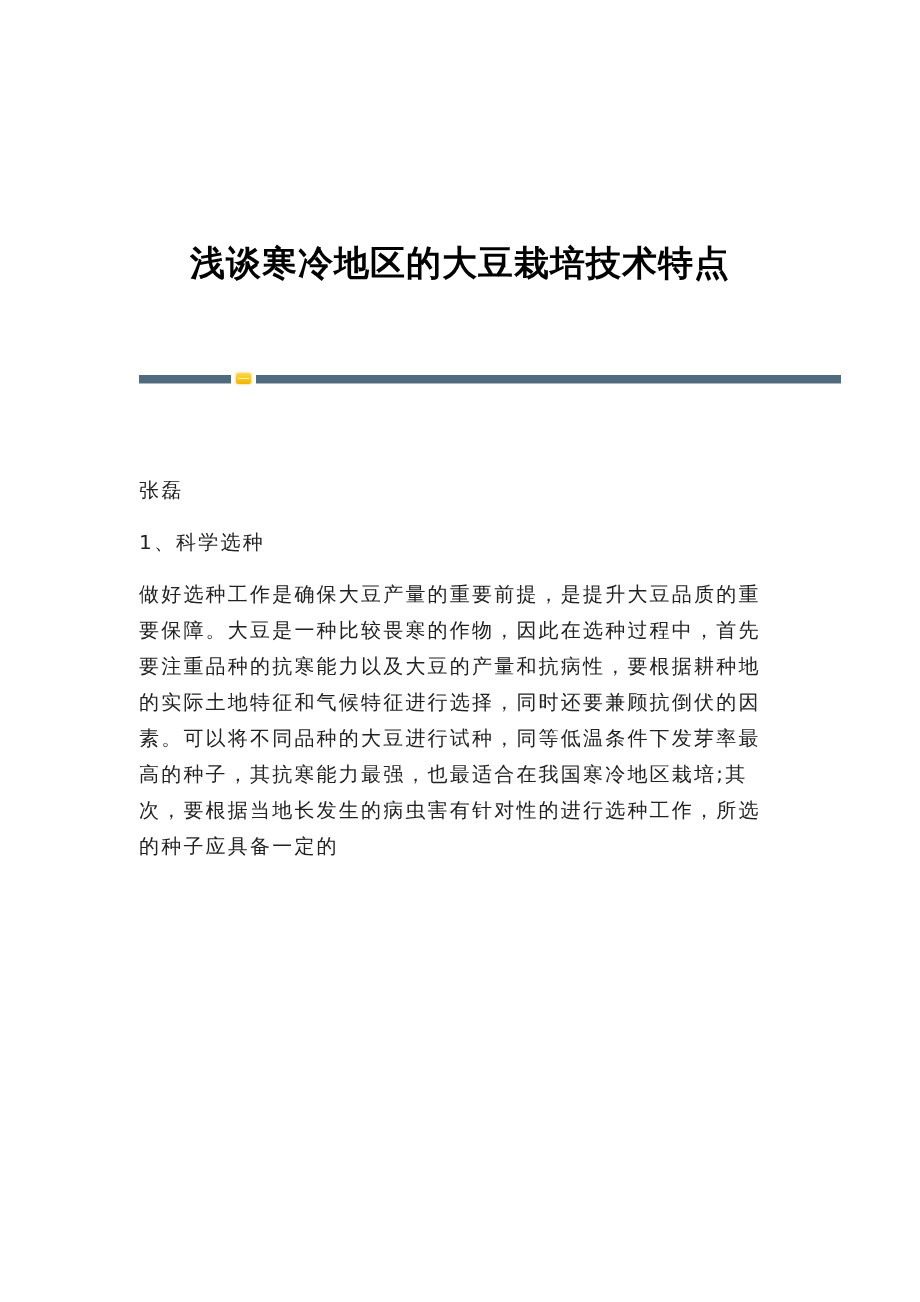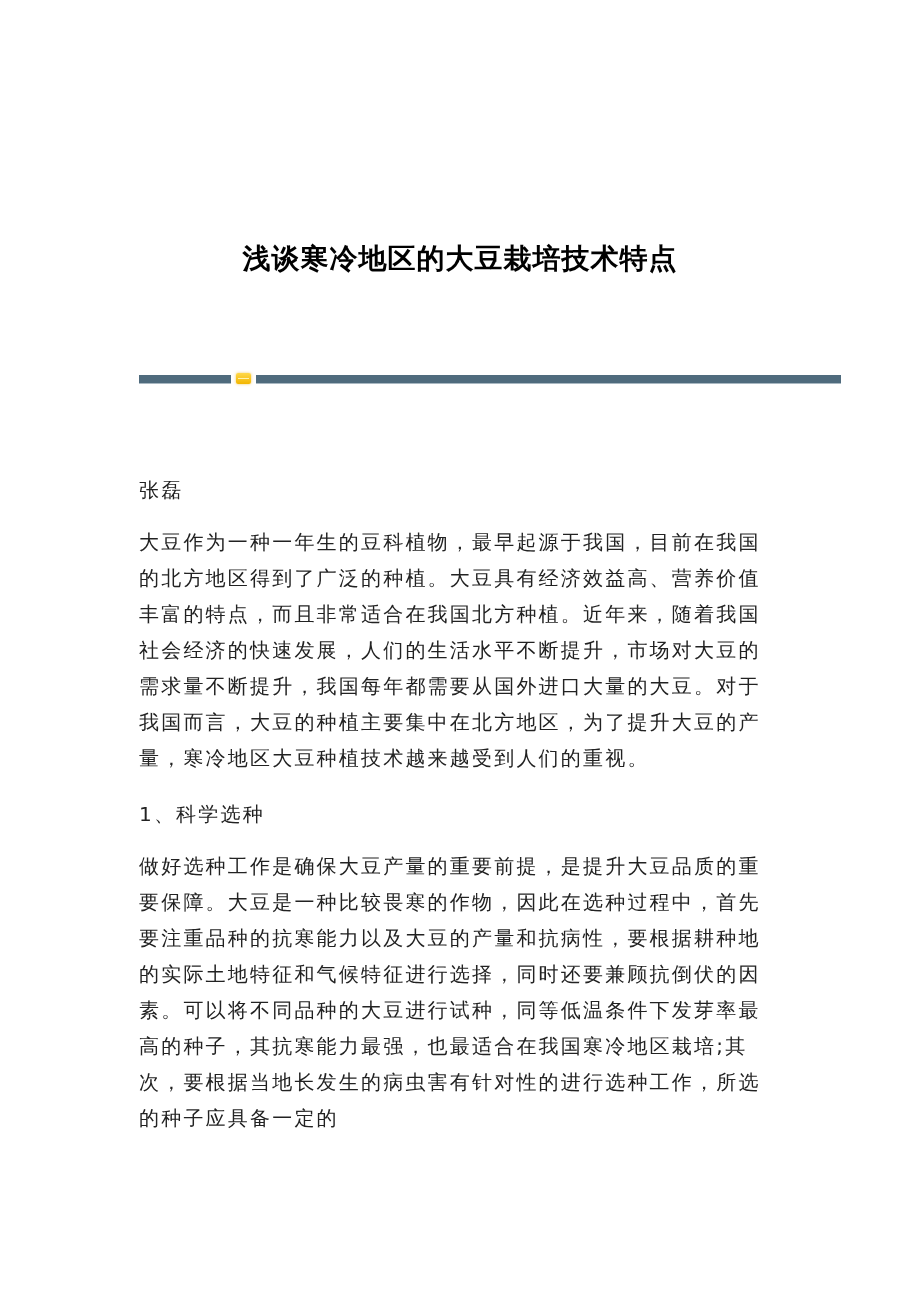--- a/index.html
+++ b/index.html
@@ -15,21 +15,21 @@
       font-family: "DejaVu Sans", "Liberation Sans", sans-serif;
       color: #1a1a1a;
     }
     .page-title {
       position: absolute;
       left: 0;
       top: 216px;
       width: 920px;
       text-align: center;
       font-family: "DejaVu Serif", "Liberation Serif", serif;
-      font-size: 28px;
+      font-size: 35px;
       line-height: 48px;
       color: #000000;
       letter-spacing: 1px;
     }
     .divider {
       position: absolute;
       top: 375px;
       left: 139px;
       width: 702px;
       height: 9px;
@@ -98,16 +98,15 @@
 <h1 class="page-title">浅谈寒冷地区的大豆栽培技术特点</h1>
 
 <div class="divider">
   <div class="bar-left"></div>
   <div class="ornament"></div>
   <div class="bar-right"></div>
 </div>
 
 <div class="content">
   <p class="author">张磊</p>
-  <p class="body-text">大豆作为一种一年生的豆科植物，最早起源于我国，目前在我国的北方地区得到了广泛的种植。大豆具有经济效益高、营养价值丰富的特点，而且非常适合在我国北方种植。近年来，随着我国社会经济的快速发展，人们的生活水平不断提升，市场对大豆的需求量不断提升，我国每年都需要从国外进口大量的大豆。对于我国而言，大豆的种植主要集中在北方地区，为了提升大豆的产量，寒冷地区大豆种植技术越来越受到人们的重视。</p>
   <p class="section-heading">1、科学选种</p>
   <p class="body-text">做好选种工作是确保大豆产量的重要前提，是提升大豆品质的重要保障。大豆是一种比较畏寒的作物，因此在选种过程中，首先要注重品种的抗寒能力以及大豆的产量和抗病性，要根据耕种地的实际土地特征和气候特征进行选择，同时还要兼顾抗倒伏的因素。可以将不同品种的大豆进行试种，同等低温条件下发芽率最高的种子，其抗寒能力最强，也最适合在我国寒冷地区栽培;其次，要根据当地长发生的病虫害有针对性的进行选种工作，所选的种子应具备一定的</p>
 </div>
 
 </body></html>

